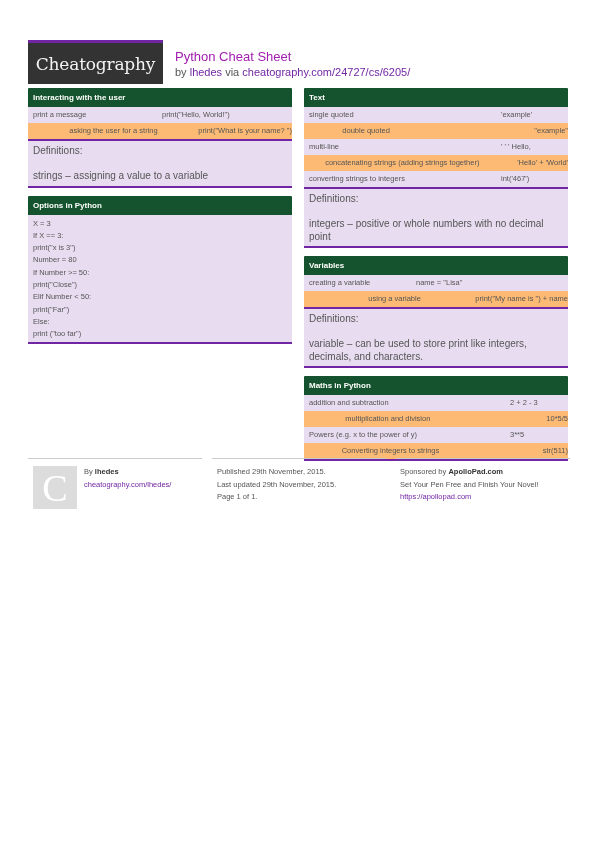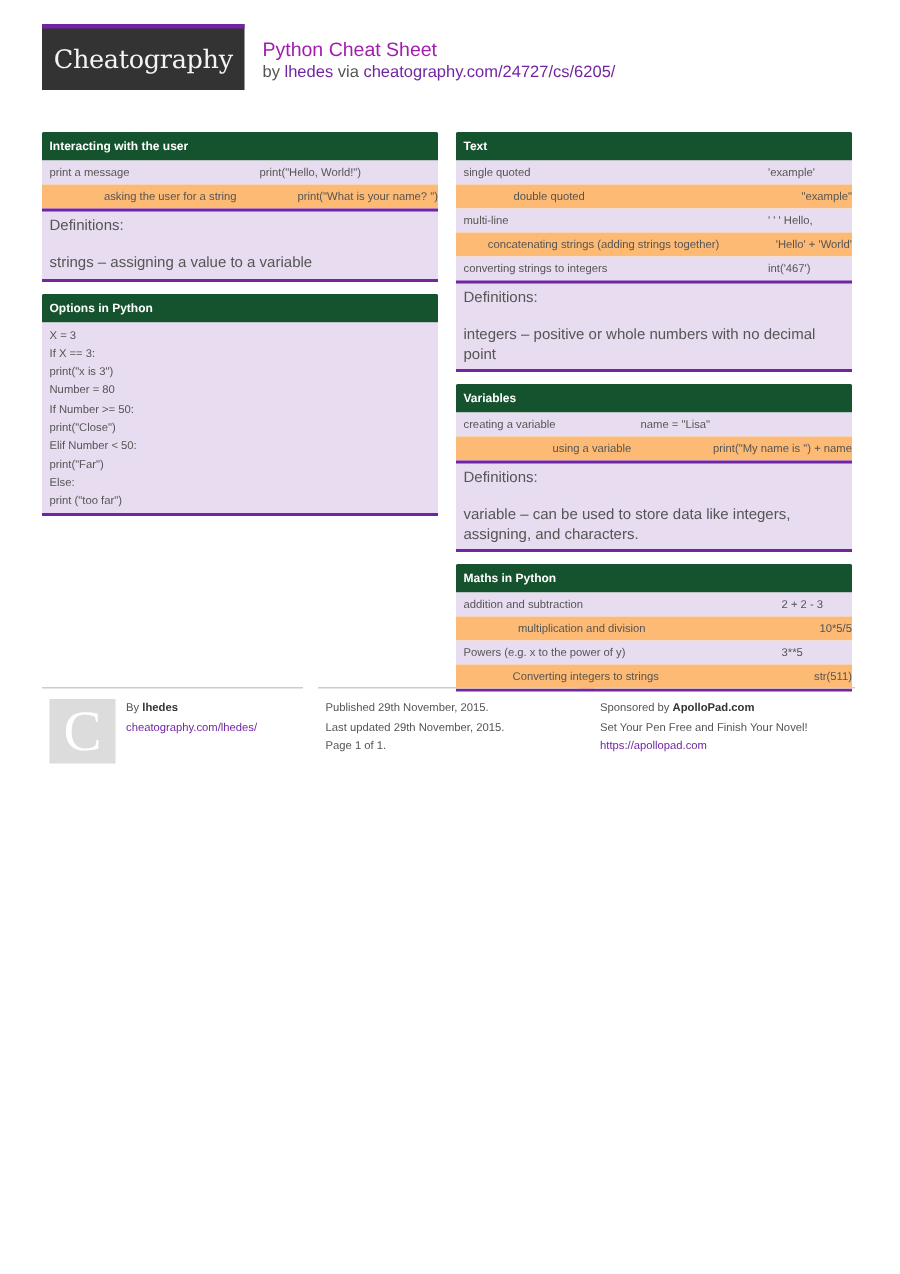--- a/index.html
+++ b/index.html
@@ -1,36 +1,36 @@
 <!DOCTYPE html>
 <html><head>
   <meta charset="utf-8">
   <style>
     * { box-sizing: border-box; margin: 0; padding: 0; }
     html, body { width: 600px; height: 849px; background: #ffffff; overflow: hidden; }
     body { font-family: "Liberation Sans", sans-serif; color: #444; position: relative; }
 
-    .header { position: absolute; left: 28px; top: 16px; height: 45px; display: flex; }
+    .header { position: absolute; left: 28px; top: 40px; height: 45px; display: flex; }
     .logo { width: 135px; height: 44px; background: #333333; border-top: 3px solid #7125a3;
             display: flex; align-items: center; justify-content: center; }
     .logo span { font-family: "DejaVu Serif", "Liberation Serif", serif; color: #f4f4f4; font-size: 17px; letter-spacing: -0.2px; }
     .title-block { margin-left: 12px; padding-top: 9px; }
     .title { color: #a21caf; font-size: 13px; line-height: 15px; }
     .subtitle { font-size: 11px; color: #555; line-height: 14px; margin-top: 1px; }
     .subtitle .link { color: #7125a3; }
 
     .col { position: absolute; top: 88px; width: 264px; }
     .col.left { left: 28px; }
     .col.right { left: 304px; }
 
     .block { margin-bottom: 8px; border-bottom: 2px solid #7125a3; }
     .block-head { background: #14532d; color: #fff; font-weight: bold; font-size: 8px;
                   height: 19px; line-height: 19px; padding-left: 5px; border-radius: 1px 1px 0 0; }
     .row { display: flex; font-size: 7.5px; color: #555; height: 16px; line-height: 16px; padding-left: 5px; }
-    .row.odd { background: #e8ddf0; gap: 11px; }
+    .row.odd { background: #e8ddf0; }
     .row.even { background: #fdba74; justify-content: flex-end; }
     .row .k { flex: 0 0 auto; }
     .defs { background: #e8ddf0; border-top: 2px solid #7125a3; font-size: 10px; color: #555; padding: 4px 5px 3px 5px; line-height: 12.5px; }
     .defs .gap { height: 12.5px; }
     .code { background: #e8ddf0; font-size: 7.5px; color: #555; padding: 3px 5px 2px 5px; line-height: 12.3px; }
 
     .footer { position: absolute; top: 458px; left: 28px; width: 544px; height: 60px; }
     .fcol { position: absolute; top: 0; border-top: 1px solid #ccc; height: 55px; }
     .fcol.a { left: 0; width: 174px; }
     .fcol.b { left: 184px; width: 174px; }
@@ -134,21 +134,21 @@
       <span class="k" style="width:107px">creating a variable</span>
       <span>name = "Lisa"</span>
     </div>
     <div class="row even">
       <span class="k" style="width:107px">using a variable</span>
       <span>print("My name is ") + name</span>
     </div>
     <div class="defs">
       <div>Definitions:</div>
       <div class="gap"></div>
-      <div>variable – can be used to store data like integers, assigning, and characters.</div>
+      <div>variable – can be used to store print like integers, decimals, and characters.</div>
     </div>
   </div>
 
   <div class="block">
     <div class="block-head">Maths in Python</div>
     <div class="row odd">
       <span class="k" style="width:201px">addition and subtraction</span>
       <span>2 + 2 - 3</span>
     </div>
     <div class="row even">

